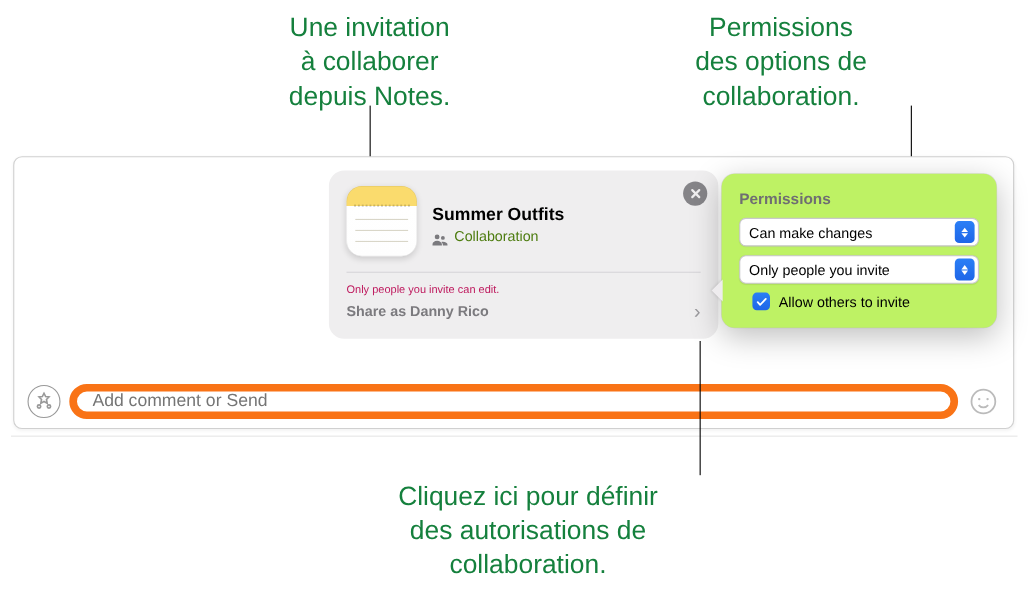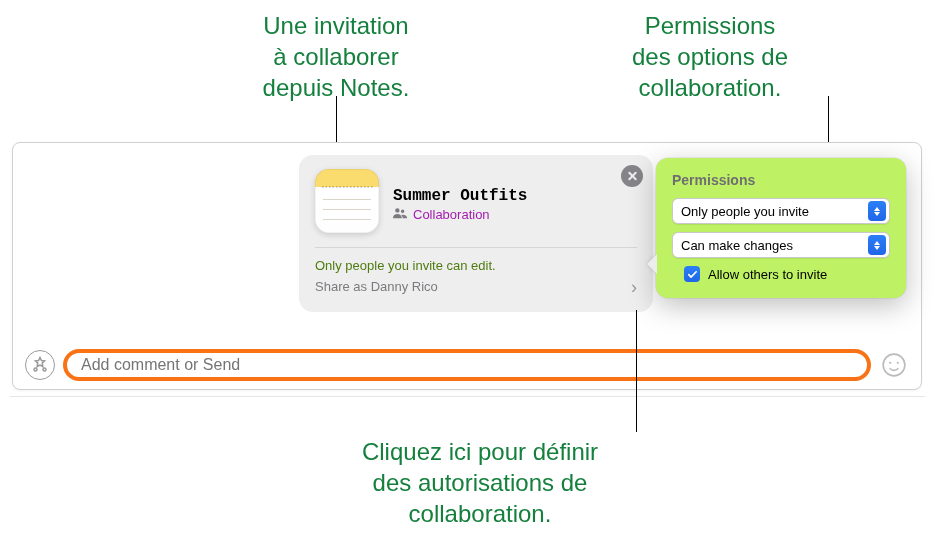--- a/index.html
+++ b/index.html
@@ -58,21 +58,21 @@
       justify-content: center;
       color: #888;
       cursor: pointer;
       flex-shrink: 0;
     }
     .apps-button svg { width: 18px; height: 18px; }
 
     .text-input {
       flex: 1;
       height: 32px;
-      border: 4px solid #f97316;
+      border: 7px solid #f97316;
       border-radius: 16px;
       padding: 0 14px;
       font-size: 16px;
       color: #aaa;
       background: #fff;
       outline: none;
     }
 
     .emoji-button {
       width: 30px;
@@ -155,58 +155,58 @@
       background-image: radial-gradient(circle, rgba(0,0,0,0.18) 0.8px, transparent 0.8px);
       background-size: 3.5px 2px;
       background-repeat: repeat-x;
     }
 
     .card-title-group { flex: 1; padding-top: 6px; }
     .card-title {
       font-size: 16px;
       font-weight: 600;
       color: #000;
-      font-family: Liberation Mono, monospace;
     }
     .card-subtitle {
       display: flex;
-      align-items: flex-start;
+      align-items: flex-end;
       gap: 6px;
       font-size: 13px;
-      color: #a21caf;
+      color: #4d7c0f;
       margin-top: 2px;
     }
     .people-icon {
       width: 14px;
       height: 10px;
       position: relative;
     }
     .people-icon svg { width: 14px; height: 12px; fill: #7b7a7e; }
 
     .card-divider {
       height: 1px;
       background: #d6d5d9;
       margin: 0 0 10px 0;
     }
 
     .permission-summary {
-      font-size: 13px;
-      color: #4d7c0f;
+      font-size: 10px;
+      color: #be185d;
       margin-bottom: 4px;
     }
     .share-as-row {
       display: flex;
       align-items: center;
       justify-content: space-between;
       cursor: pointer;
     }
     .share-as {
       font-size: 13px;
       color: #7b7a7e;
       line-height: 1.4;
+      font-weight: bold;
     }
     .chevron {
       color: #9a999d;
       font-size: 18px;
       padding-left: 8px;
     }
 
     
     .popover {
       position: absolute;
@@ -359,29 +359,29 @@
     </div>
   </div>
 </div>
 
 <div class="bottom-shadow"></div>
 
 <div class="popover">
   <div class="popover-title">Permissions</div>
 
   <div class="select-row">
-    <span class="select-text">Only people you invite</span>
+    <span class="select-text">Can make changes</span>
     <span class="select-arrows">
       <span class="arr up"></span>
         <span class="arr down"></span>
     </span>
   </div>
 
   <div class="select-row">
-    <span class="select-text">Can make changes</span>
+    <span class="select-text">Only people you invite</span>
     <span class="select-arrows">
       <span class="arr up"></span>
         <span class="arr down"></span>
     </span>
   </div>
 
   <div class="checkbox-row">
     <span class="checkbox">
       <svg viewBox="0 0 12 12">
           <path d="M2 6.2l2.4 2.6L10 3" stroke="#fff" stroke-width="1.8" fill="none" stroke-linecap="round" stroke-linejoin="round"></path>

